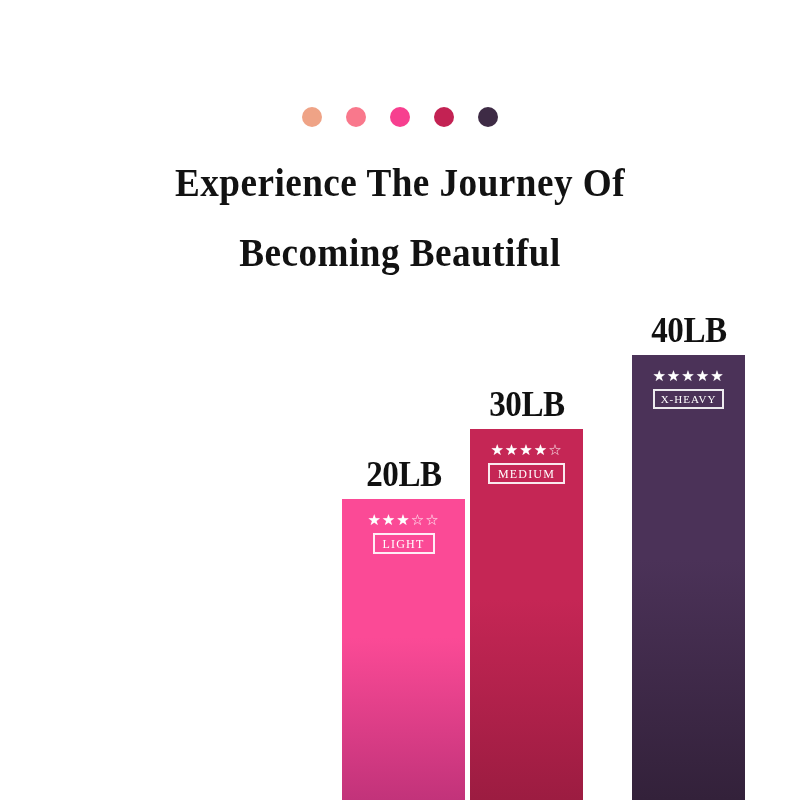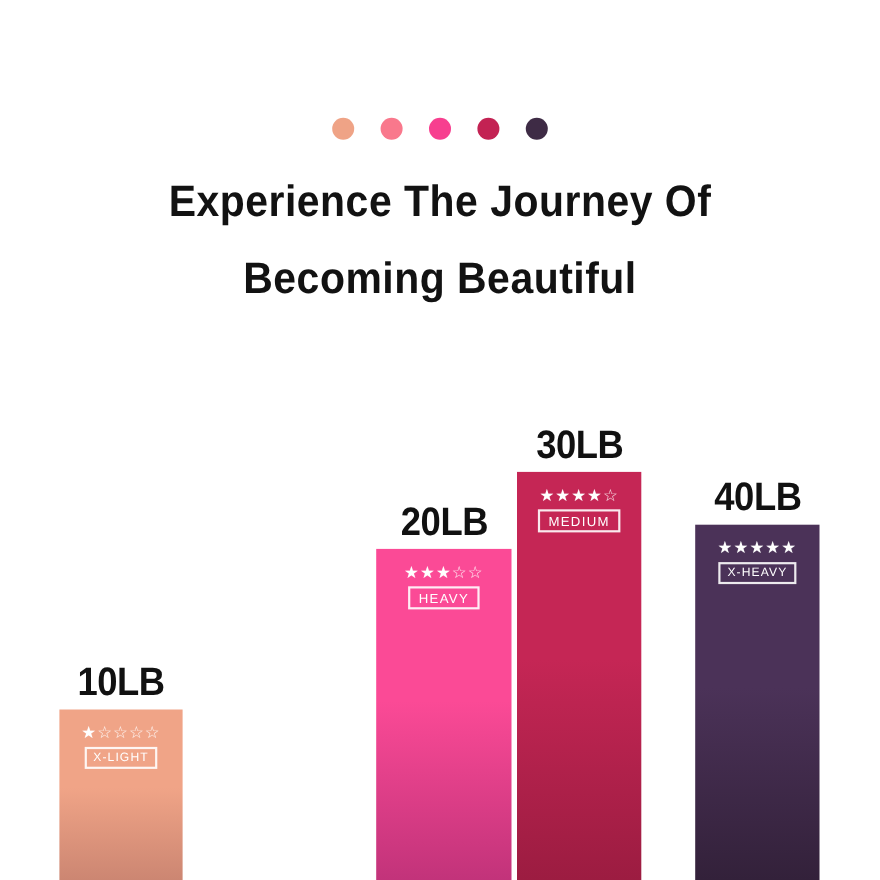--- a/index.html
+++ b/index.html
@@ -6,20 +6,21 @@
   html, body {
     width:800px; height:800px;
     background:#ffffff;
     font-family:"Liberation Sans", sans-serif;
     overflow:hidden;
   }
   #stage {
     position:relative;
     width:800px; height:800px;
     background:#ffffff;
+    font-family:Liberation Serif, serif;
   }
 
   
   .dot-row {
     position:absolute;
     top:107px; left:0; width:800px;
     display:flex; justify-content:center; align-items:center;
     gap:24px;
   }
   .dot { width:20px; height:20px; border-radius:50%; }
@@ -103,48 +104,39 @@
     <span class="dot" style="background: rgb(195, 34, 83);"></span>
     <span class="dot" style="background: rgb(62, 43, 69);"></span>
   </div>
 
   <h1 class="headline">
     <span class="line">Experience The Journey Of</span>
     <span class="line">Becoming Beautiful</span>
   </h1>
 
   <div class="chart" id="chart">
-      <div class="col" style="left: 54px; width: 112px; height: 155px;">
-        <div class="cap">10LB</div>
-        <div class="bar" style="background: linear-gradient(rgb(240, 164, 135) 0%, rgb(240, 164, 135) 46%, rgb(204, 134, 114) 100%);">
-          <div class="badge">
-            <div class="stars"><span class="on">★</span><span class="off">☆☆☆☆</span></div>
-            <div class="tag small">X-LIGHT</div>
-          </div>
-        </div>
-      </div>
       <div class="col" style="left: 342px; width: 123px; height: 301px;">
         <div class="cap">20LB</div>
         <div class="bar" style="background: linear-gradient(rgb(251, 74, 150) 0%, rgb(251, 74, 150) 46%, rgb(194, 51, 122) 100%);">
           <div class="badge">
             <div class="stars"><span class="on">★★★</span><span class="off">☆☆</span></div>
-            <div class="tag">HEAVY</div>
+            <div class="tag">LIGHT</div>
           </div>
         </div>
       </div>
       <div class="col" style="left: 470px; width: 113px; height: 371px;">
         <div class="cap">30LB</div>
         <div class="bar" style="background: linear-gradient(rgb(197, 38, 85) 0%, rgb(197, 38, 85) 46%, rgb(156, 28, 65) 100%);">
           <div class="badge">
             <div class="stars"><span class="on">★★★★</span><span class="off">☆</span></div>
             <div class="tag">MEDIUM</div>
           </div>
         </div>
       </div>
-      <div class="col" style="left: 632px; width: 113px; height: 323px;">
+      <div class="col" style="left: 632px; width: 113px; height: 445px;">
         <div class="cap">40LB</div>
         <div class="bar" style="background: linear-gradient(rgb(75, 50, 88) 0%, rgb(75, 50, 88) 46%, rgb(51, 33, 58) 100%);">
           <div class="badge">
             <div class="stars"><span class="on">★★★★★</span><span class="off"></span></div>
             <div class="tag small">X-HEAVY</div>
           </div>
         </div>
       </div>
     </div>
 

